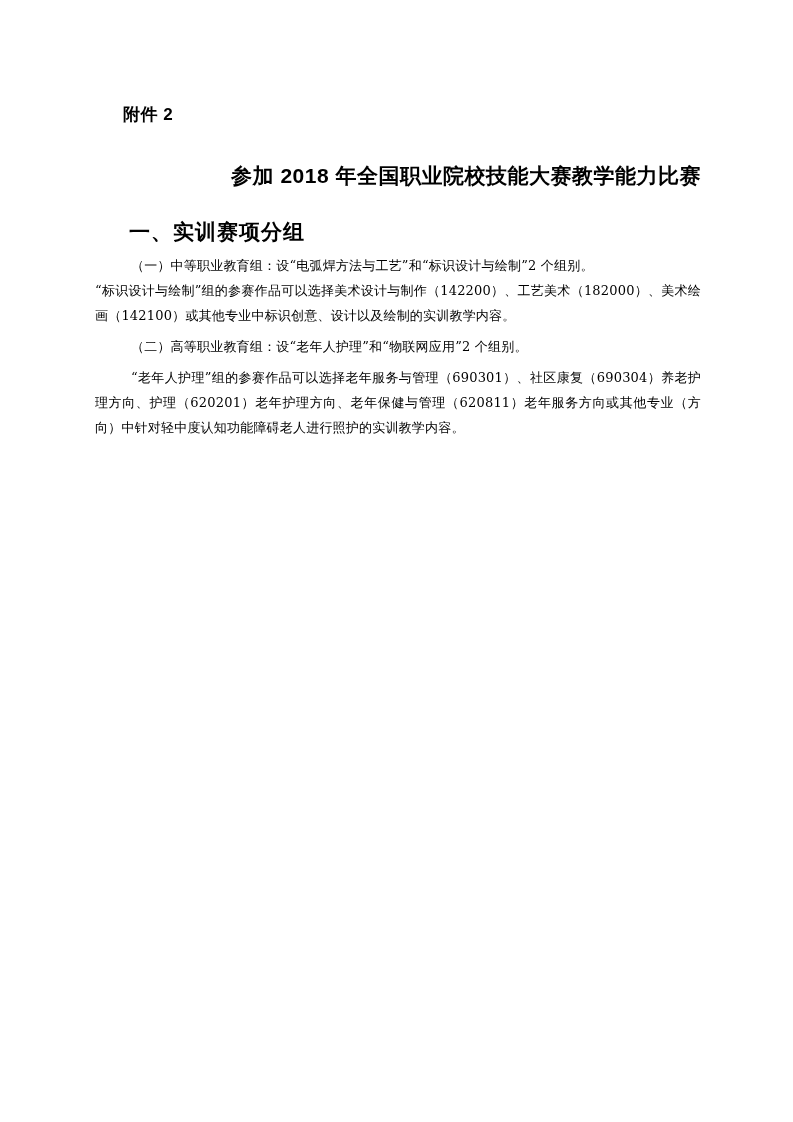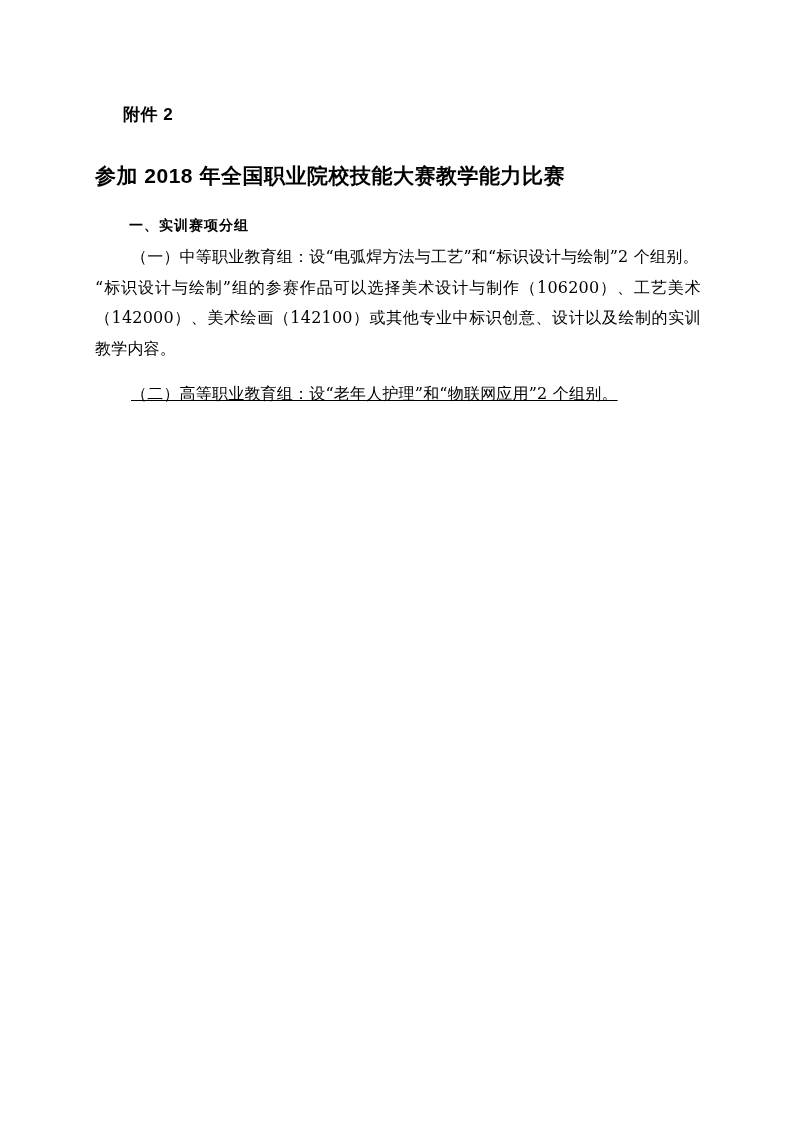--- a/index.html
+++ b/index.html
@@ -27,71 +27,71 @@
     font-weight: bold;
     letter-spacing: 0.5px;
     margin: 0 0 32px 0;
     line-height: 1.2;
     padding-left: 28px;
   }
   .doc-title {
     font-family: "Liberation Sans", sans-serif;
     font-size: 21px;
     font-weight: bold;
-    text-align: left;
+    text-align: right;
     line-height: 1.85;
     letter-spacing: 0.5px;
     margin: 4px 0 18px 0;
   }
   .doc-title .title-line {
     display: block;
   }
   .section-heading {
     font-family: "Liberation Sans", sans-serif;
-    font-size: 14px;
+    font-size: 21px;
     font-weight: bold;
     letter-spacing: 1px;
     margin: 18px 0 4px 0;
     padding-left: 34px;
     line-height: 1.7;
   }
   p.body-text {
-    font-size: 16px;
+    font-size: 13px;
     line-height: 1.92;
     margin: 0;
     text-align: justify;
     text-justify: inter-ideograph;
     letter-spacing: 0.2px;
   }
   p.indent {
     text-indent: 36px;
   }
   p.noindent {
     text-indent: 0;
   }
   p.gap {
-    margin-top: 14px;
-    text-decoration: underline;
+    margin-top: 6px;
   }
 </style>
 </head>
 <body>
 
 <div class="page">
 
   <div class="attachment-label">附件 2</div>
 
   <div class="doc-title">
     <span class="title-line">参加 2018 年全国职业院校技能大赛教学能力比赛</span>
   </div>
 
   <div class="section-heading">一、实训赛项分组</div>
 
   <p class="body-text indent">（一）中等职业教育组：设“电弧焊方法与工艺”和“标识设计与绘制”2 个组别。</p>
 
 
-  <p class="body-text noindent">“标识设计与绘制”组的参赛作品可以选择美术设计与制作（106200）、工艺美术（142000）、美术绘画（142100）或其他专业中标识创意、设计以及绘制的实训教学内容。</p>
+  <p class="body-text noindent">“标识设计与绘制”组的参赛作品可以选择美术设计与制作（142200）、工艺美术（182000）、美术绘画（142100）或其他专业中标识创意、设计以及绘制的实训教学内容。</p>
 
   <p class="body-text indent gap">（二）高等职业教育组：设“老年人护理”和“物联网应用”2 个组别。</p>
 
+  <p class="body-text indent gap">“老年人护理”组的参赛作品可以选择老年服务与管理（690301）、社区康复（690304）养老护理方向、护理（620201）老年护理方向、老年保健与管理（620811）老年服务方向或其他专业（方向）中针对轻中度认知功能障碍老人进行照护的实训教学内容。</p>
 
 
 </div>
 
 </body></html>

